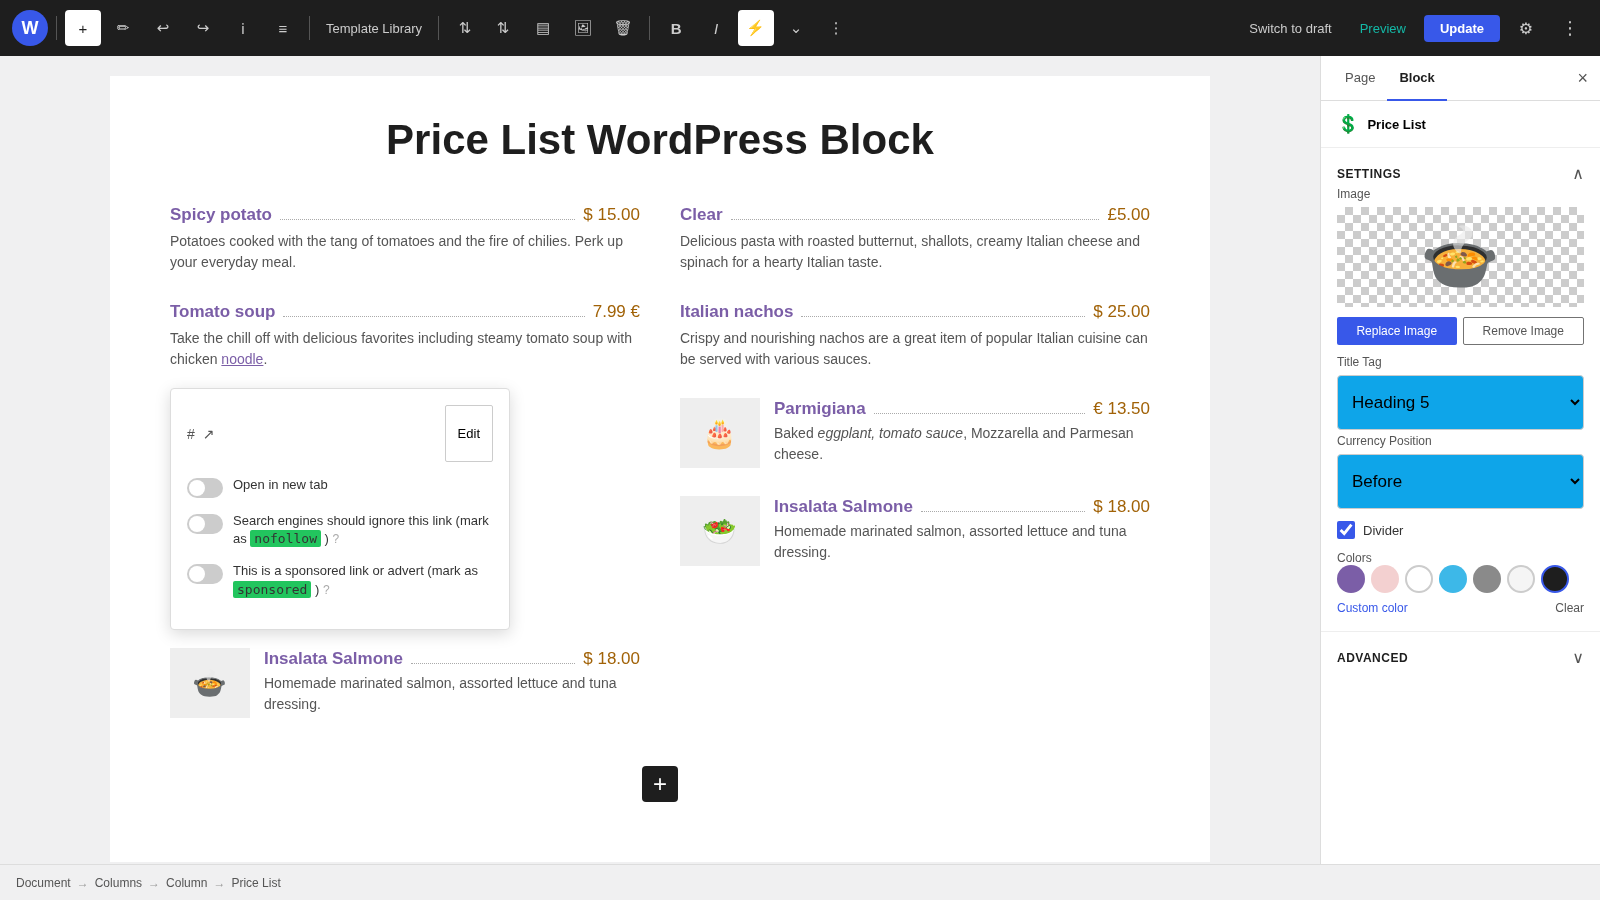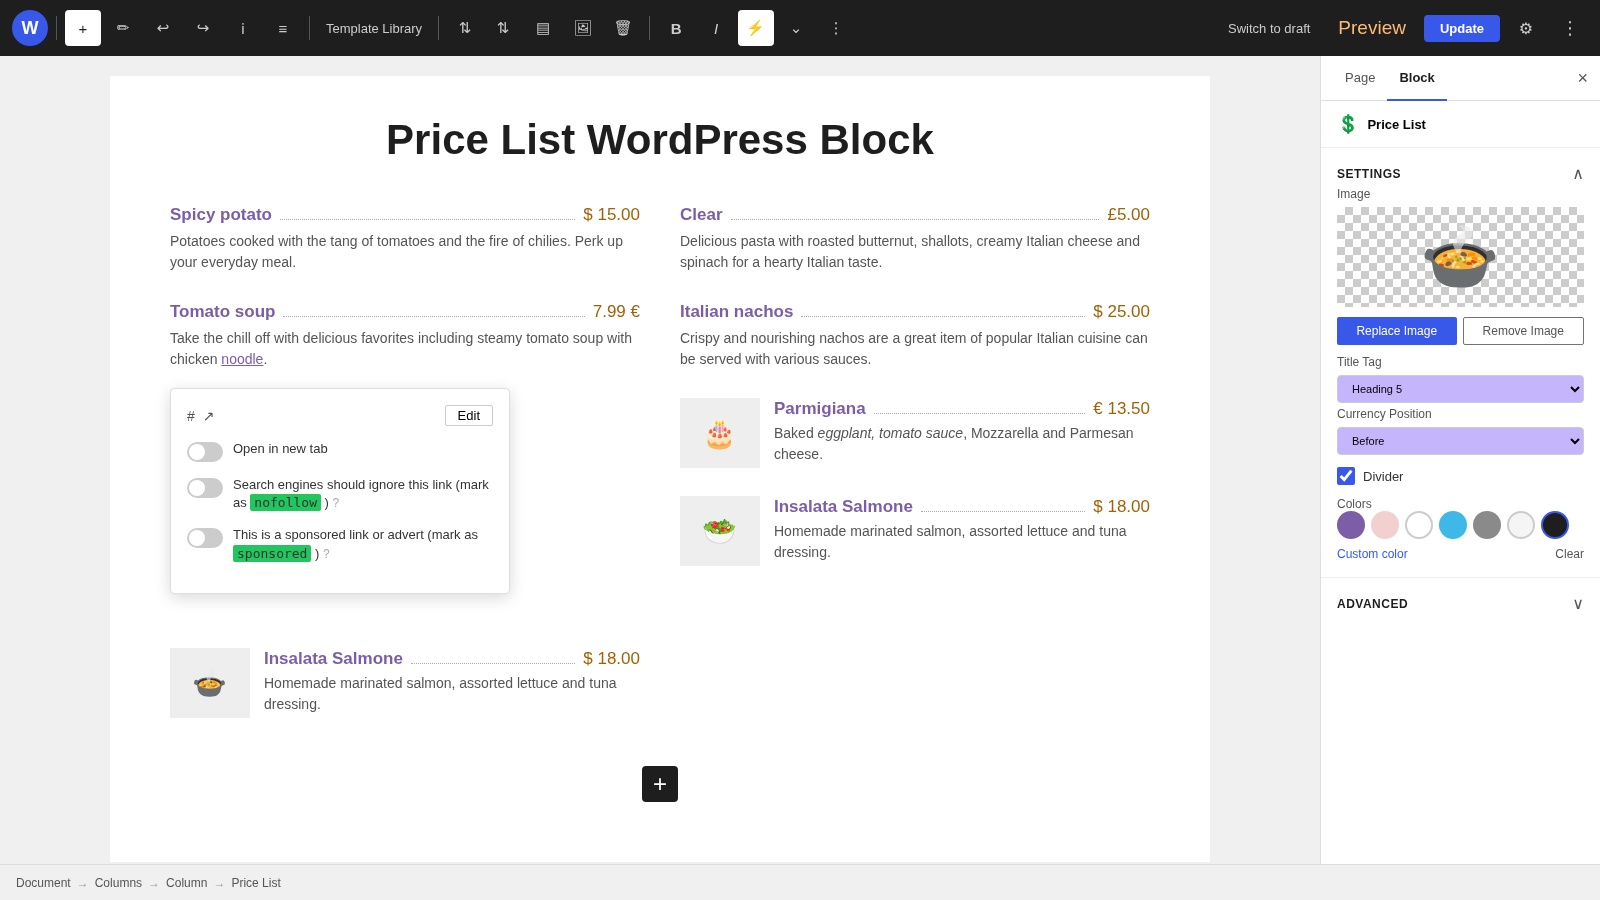--- a/index.html
+++ b/index.html
@@ -8,21 +8,21 @@
     
     .toolbar { background: #1e1e1e; height: 56px; display: flex; align-items: center; padding: 0 12px; gap: 4px; flex-shrink: 0; }
     .toolbar-wp-logo { width: 36px; height: 36px; background: #3858e9; border-radius: 50%; display: flex; align-items: center; justify-content: center; color: white; font-size: 18px; font-weight: bold; flex-shrink: 0; }
     .toolbar-btn { background: transparent; border: none; color: #ccc; cursor: pointer; width: 36px; height: 36px; border-radius: 4px; display: flex; align-items: center; justify-content: center; font-size: 15px; }
     .toolbar-btn.active { background: white; color: #1e1e1e; }
     .toolbar-divider { width: 1px; height: 24px; background: #555; margin: 0 4px; }
     .template-library-label { color: #ccc; font-size: 13px; padding: 0 8px; white-space: nowrap; }
     .toolbar-group { display: flex; align-items: center; gap: 2px; }
     .toolbar-right { margin-left: auto; display: flex; align-items: center; gap: 8px; }
     .btn-switch-draft { background: transparent; border: none; color: #ccc; font-size: 13px; cursor: pointer; padding: 6px 10px; border-radius: 4px; }
-    .btn-preview { background: transparent; border: none; color: #fdba74; font-size: 19px; cursor: pointer; padding: 6px 10px; border-radius: 4px; }
+    .btn-preview { background: transparent; border: none; color: #14b8a6; font-size: 13px; cursor: pointer; padding: 6px 10px; border-radius: 4px; }
     .btn-update { background: #3858e9; border: none; color: white; font-size: 13px; font-weight: 600; cursor: pointer; padding: 6px 16px; border-radius: 4px; }
     .btn-settings { background: transparent; border: none; color: #ccc; cursor: pointer; width: 36px; height: 36px; border-radius: 4px; display: flex; align-items: center; justify-content: center; font-size: 16px; }
     .btn-more { background: transparent; border: none; color: #ccc; cursor: pointer; width: 36px; height: 36px; border-radius: 4px; display: flex; align-items: center; justify-content: center; font-size: 18px; }
 
     
     .main-layout { display: flex; flex: 1; overflow: hidden; }
 
     
     .editor-area { flex: 1; background: #f0f0f1; overflow-y: auto; padding: 20px; display: flex; flex-direction: column; align-items: center; }
     .editor-canvas { background: white; width: 100%; max-width: 1100px; padding: 40px 60px 60px; position: relative; }
@@ -38,21 +38,21 @@
     .price-item-desc { font-size: 14px; color: #555; line-height: 1.5; }
     .price-item-desc a { color: #7b5ea7; text-decoration: underline; }
     .price-item-with-img { display: flex; align-items: flex-start; gap: 14px; }
     .price-item-img-placeholder { width: 80px; height: 70px; background: #eee; flex-shrink: 0; display: flex; align-items: center; justify-content: center; font-size: 28px; }
 
     
     .link-popup { position: absolute; left: 90px; top: 440px; background: white; border: 1px solid #ddd; border-radius: 4px; box-shadow: 0 4px 16px rgba(0,0,0,0.15); padding: 16px; width: 340px; z-index: 10; }
     .link-popup-header { display: flex; align-items: center; justify-content: space-between; margin-bottom: 14px; }
     .link-popup-icons { display: flex; gap: 8px; align-items: center; }
     .link-popup-icon { font-size: 14px; color: #555; cursor: pointer; }
-    .link-popup-edit-btn { border: 1px solid #ccc; background: white; padding: 2px 12px; font-size: 13px; cursor: pointer; border-radius: 2px; }
+    .link-popup-edit-btn { border: 1px solid #ccc; background: white; padding: 20px 12px; font-size: 13px; cursor: pointer; border-radius: 2px; }
     .toggle-row { display: flex; align-items: flex-start; gap: 10px; margin-bottom: 14px; }
     .toggle { width: 36px; height: 20px; background: #ccc; border-radius: 10px; flex-shrink: 0; position: relative; cursor: pointer; margin-top: 2px; }
     .toggle::after { content: ''; width: 16px; height: 16px; background: white; border-radius: 50%; position: absolute; top: 2px; left: 2px; transition: left 0.15s; }
     .toggle-label { font-size: 13px; color: #333; line-height: 1.4; }
     .toggle-label code { background: #22c55e; padding: 1px 4px; border-radius: 2px; font-family: monospace; }
     .toggle-label .help-icon { color: #aaa; font-size: 12px; cursor: pointer; }
 
     
     .add-block-btn { width: 36px; height: 36px; background: #1e1e1e; border-radius: 4px; display: flex; align-items: center; justify-content: center; cursor: pointer; margin: 20px auto 0; }
     .add-block-btn span { color: white; font-size: 24px; line-height: 1; }
@@ -76,21 +76,21 @@
     .settings-section-header { display: flex; align-items: center; justify-content: space-between; cursor: pointer; }
     .settings-section-title { font-size: 12px; font-weight: 600; color: #1e1e1e; text-transform: uppercase; letter-spacing: 0.5px; }
     .settings-section-toggle { font-size: 16px; color: #555; }
 
     .field-label { font-size: 12px; color: #555; margin-bottom: 6px; margin-top: 4px; }
     .image-preview { width: 100%; height: 100px; background: repeating-conic-gradient(#ccc 0% 25%, #fff 0% 50%) 0 0 / 16px 16px; display: flex; align-items: center; justify-content: center; margin-bottom: 10px; overflow: hidden; position: relative; }
     .image-buttons { display: flex; gap: 6px; margin-bottom: 10px; }
     .btn-replace-image { background: #3858e9; color: white; border: none; padding: 6px 12px; font-size: 12px; cursor: pointer; border-radius: 2px; flex: 1; }
     .btn-remove-image { background: transparent; color: #555; border: 1px solid #737373; padding: 6px 12px; font-size: 12px; cursor: pointer; border-radius: 2px; flex: 1; }
 
-    .select-field { width: 100%; padding: 6px 10px; border: 1px solid #ccc; border-radius: 4px; font-size: 11px; cursor: pointer; background: #c4b5fd; appearance: auto; }
+    .select-field { width: 100%; padding: 16px 10px; border: 1px solid #ccc; border-radius: 4px; font-size: 17px; cursor: pointer; background: #0ea5e9; appearance: auto; }
 
     .divider-row { display: flex; align-items: center; gap: 8px; margin-top: 12px; }
     .checkbox { width: 18px; height: 18px; accent-color: #3858e9; cursor: pointer; }
     .divider-label { font-size: 13px; color: #333; }
 
     .colors-label { font-size: 12px; color: #555; margin-top: 12px; }
     .color-swatches { display: flex; flex-wrap: wrap; gap: 6px; }
     .color-swatch { width: 28px; height: 28px; border-radius: 50%; cursor: pointer; border: 2px solid transparent; }
     .color-swatch.selected { border-color: #3858e9; }
     .color-swatch.outline { border: 2px solid #ccc; }

